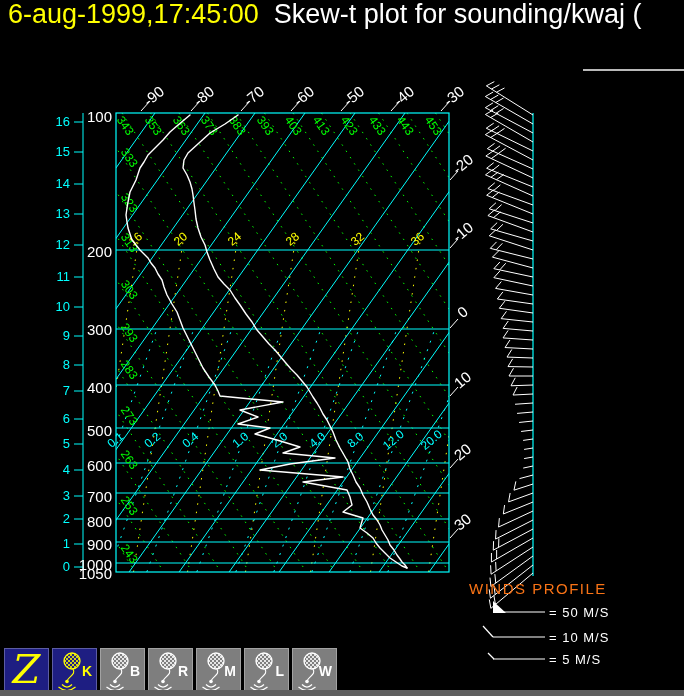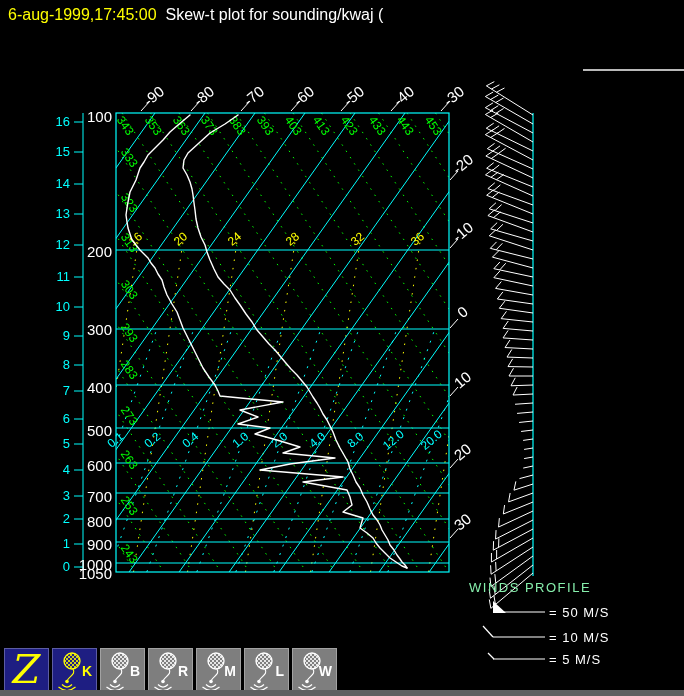--- a/index.html
+++ b/index.html
@@ -1,23 +1,23 @@
 <!DOCTYPE html>
 <html><head>
 <meta charset="utf-8">
 <style>
   html,body{margin:0;padding:0;background:#000;}
   body{width:684px;height:696px;position:relative;overflow:hidden;
        font-family:"Liberation Sans",sans-serif;}
   .window{position:absolute;inset:0;background:#000;}
-  .title{position:absolute;left:8px;top:2px;font-size:16px;line-height:25px;color:#fff;white-space:pre;}
+  .title{position:absolute;left:8px;top:2px;font-size:27px;line-height:25px;color:#fff;white-space:pre;}
   .title .ts{color:#ffff00;}
   .top-right-line{position:absolute;left:583px;top:69px;width:101px;height:2px;background:#b9b9b9;}
   #plot{position:absolute;left:0;top:0;}
-  .winds-title{position:absolute;left:469px;top:580px;color:#86efac;font-size:13px;letter-spacing:1.5px;}
+  .winds-title{position:absolute;left:469px;top:580px;color:#f97316;font-size:15px;letter-spacing:1.5px;}
   .bottom-strip{position:absolute;left:0;top:690px;width:684px;height:6px;background:#5f5f5f;}
   #toolbar{position:absolute;left:0;top:648px;width:345px;height:44px;}
   .tb-btn{position:absolute;top:0;width:45px;height:44px;box-sizing:border-box;
           border:1px solid rgba(255,255,255,0.28);cursor:pointer;}
   .tb-btn.active{background:#1e1e82;}
   .tb-btn.inactive{background:#7e7e7e;}
   .tb-btn svg{position:absolute;left:0;top:0;}
   .tb-letter{position:absolute;right:4px;top:15px;font-size:14px;font-weight:bold;line-height:14px;}
   .tb-btn.active .tb-letter{color:#ffff00;}
   .tb-btn.inactive .tb-letter{color:#ffffff;}

